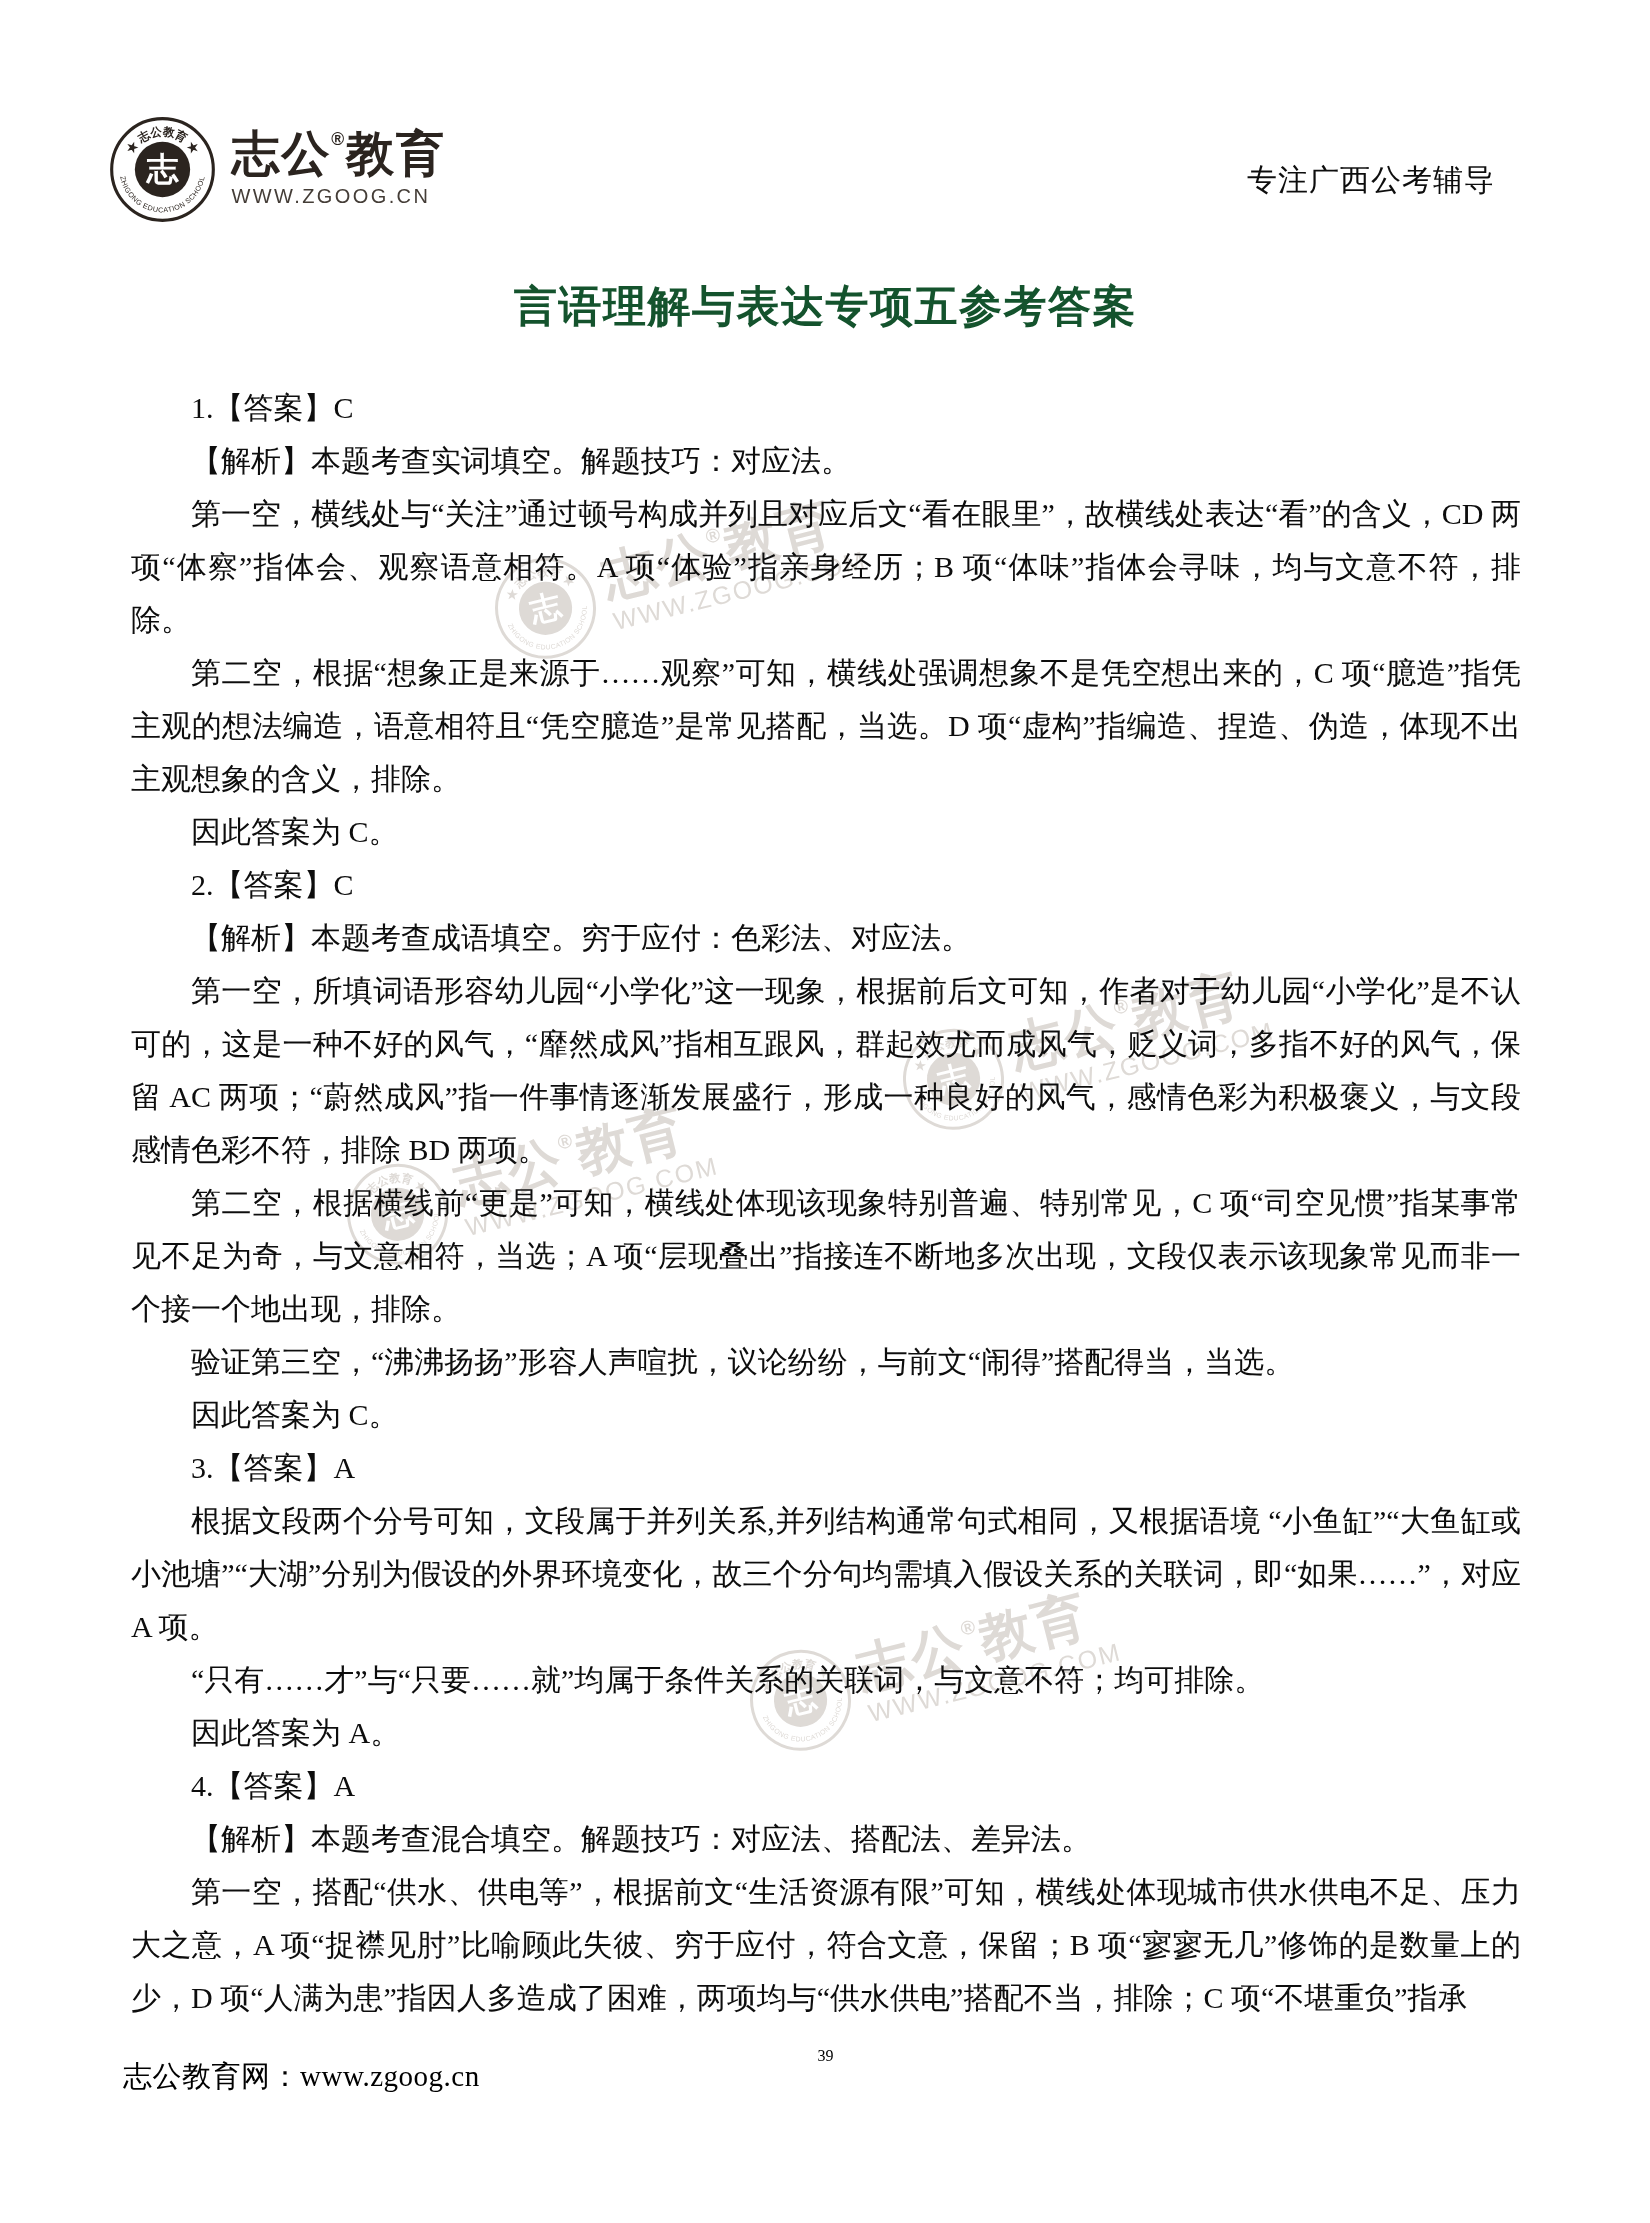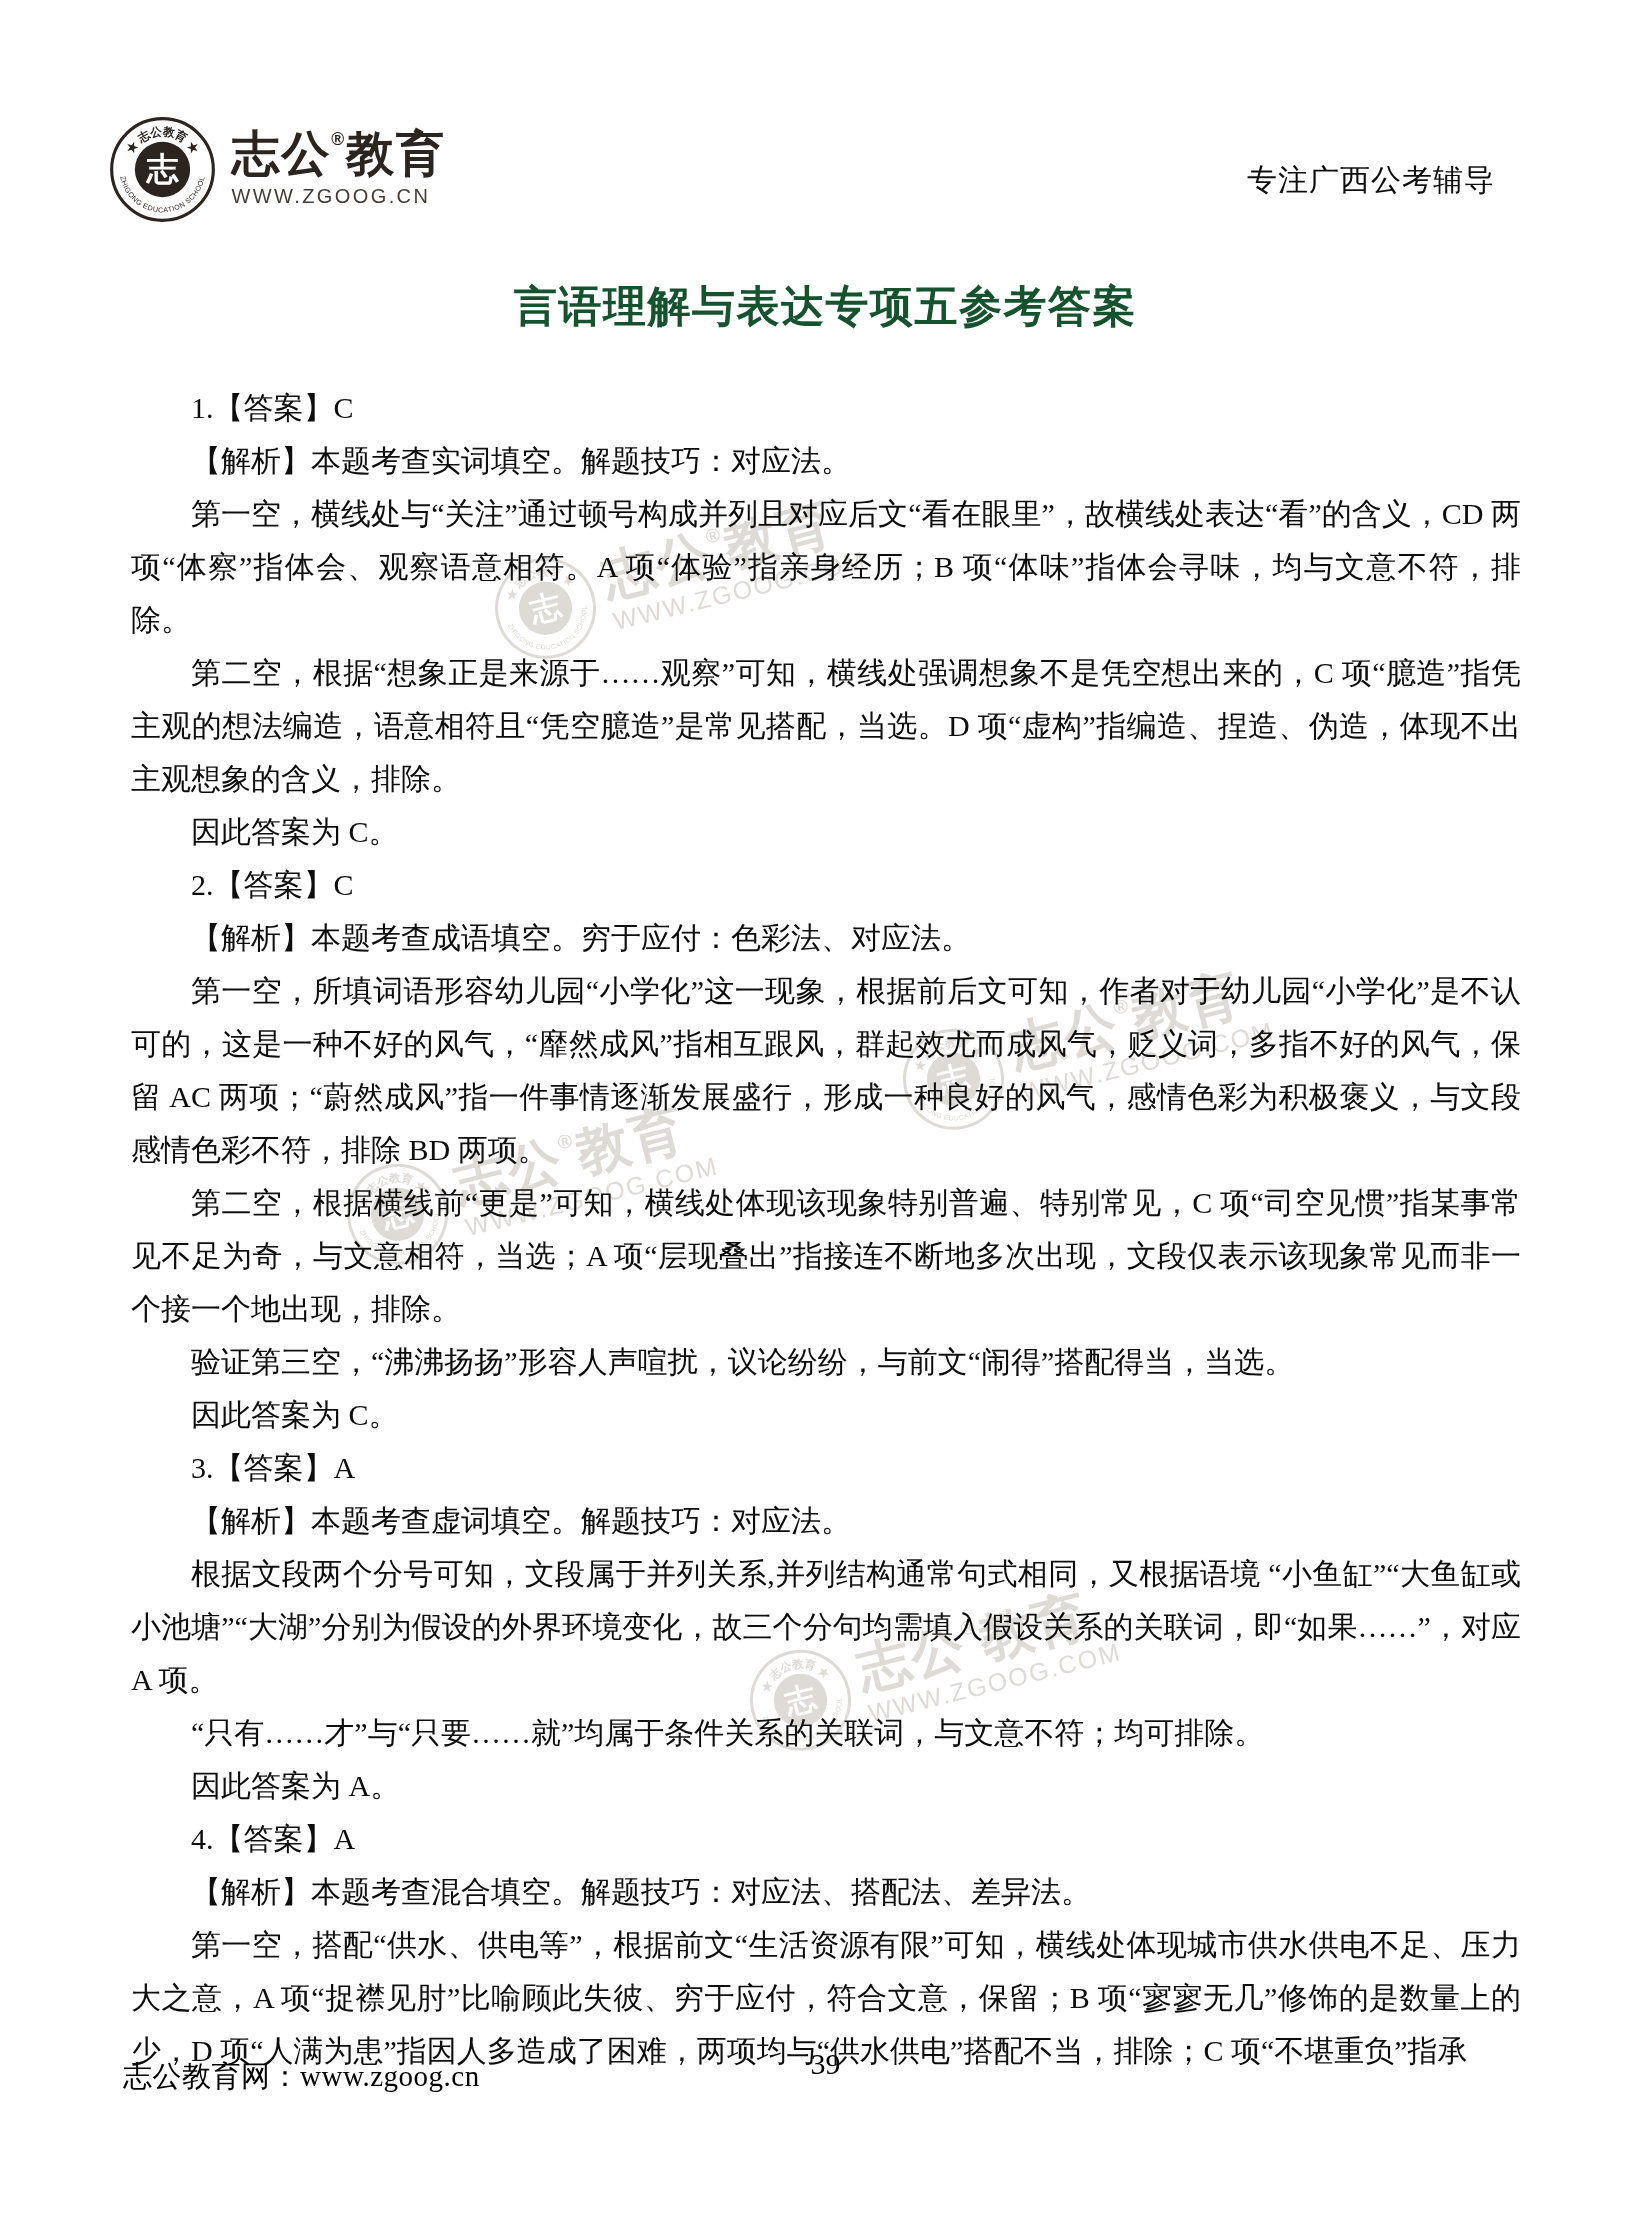--- a/index.html
+++ b/index.html
@@ -59,21 +59,21 @@
     margin:0;font-size:30px;line-height:53px;color:#0d0d0d;
     text-align:justify;text-indent:2em;
   }
   
   .footer-site{
     position:absolute;left:123px;top:2057px;z-index:2;
     font-size:29px;font-weight:normal;color:#000;letter-spacing:0.5px;
   }
   .footer-page{
     position:absolute;left:0;top:2047px;width:100%;z-index:2;
-    text-align:center;font-size:30px;color:#000;
+    text-align:center;font-size:16px;color:#000;
   }
 </style>
 </head>
 <body>
 
 <div class="page">
 
   <div class="watermark wm1">
     <div class="wm-seal"><svg viewBox="0 0 120 120" width="100%" height="100%">
           <circle cx="60" cy="60" r="57" fill="none" stroke="currentColor" stroke-width="3.5"></circle>
@@ -160,21 +160,20 @@
     <p>第一空，横线处与“关注”通过顿号构成并列且对应后文“看在眼里”，故横线处表达“看”的含义，CD 两项“体察”指体会、观察语意相符。A 项“体验”指亲身经历；B 项“体味”指体会寻味，均与文意不符，排除。</p>
     <p>第二空，根据“想象正是来源于……观察”可知，横线处强调想象不是凭空想出来的，C 项“臆造”指凭主观的想法编造，语意相符且“凭空臆造”是常见搭配，当选。D 项“虚构”指编造、捏造、伪造，体现不出主观想象的含义，排除。</p>
     <p>因此答案为 C。</p>
     <p>2.【答案】C</p>
     <p>【解析】本题考查成语填空。穷于应付：色彩法、对应法。</p>
     <p>第一空，所填词语形容幼儿园“小学化”这一现象，根据前后文可知，作者对于幼儿园“小学化”是不认可的，这是一种不好的风气，“靡然成风”指相互跟风，群起效尤而成风气，贬义词，多指不好的风气，保留 AC 两项；“蔚然成风”指一件事情逐渐发展盛行，形成一种良好的风气，感情色彩为积极褒义，与文段感情色彩不符，排除 BD 两项。</p>
     <p>第二空，根据横线前“更是”可知，横线处体现该现象特别普遍、特别常见，C 项“司空见惯”指某事常见不足为奇，与文意相符，当选；A 项“层现叠出”指接连不断地多次出现，文段仅表示该现象常见而非一个接一个地出现，排除。</p>
     <p>验证第三空，“沸沸扬扬”形容人声喧扰，议论纷纷，与前文“闹得”搭配得当，当选。</p>
     <p>因此答案为 C。</p>
     <p>3.【答案】A</p>
-    <p>【解析】本题考查虚词填空。解题技巧：对应法。</p>
     <p>根据文段两个分号可知，文段属于并列关系,并列结构通常句式相同，又根据语境 “小鱼缸”“大鱼缸或小池塘”“大湖”分别为假设的外界环境变化，故三个分句均需填入假设关系的关联词，即“如果……”，对应 A 项。</p>
     <p>“只有……才”与“只要……就”均属于条件关系的关联词，与文意不符；均可排除。</p>
     <p>因此答案为 A。</p>
     <p>4.【答案】A</p>
     <p>【解析】本题考查混合填空。解题技巧：对应法、搭配法、差异法。</p>
     <p>第一空，搭配“供水、供电等”，根据前文“生活资源有限”可知，横线处体现城市供水供电不足、压力大之意，A 项“捉襟见肘”比喻顾此失彼、穷于应付，符合文意，保留；B 项“寥寥无几”修饰的是数量上的少，D 项“人满为患”指因人多造成了困难，两项均与“供水供电”搭配不当，排除；C 项“不堪重负”指承</p>
   </main>
 
   <div class="footer-page">39</div>
   <div class="footer-site">志公教育网：www.zgoog.cn</div>

